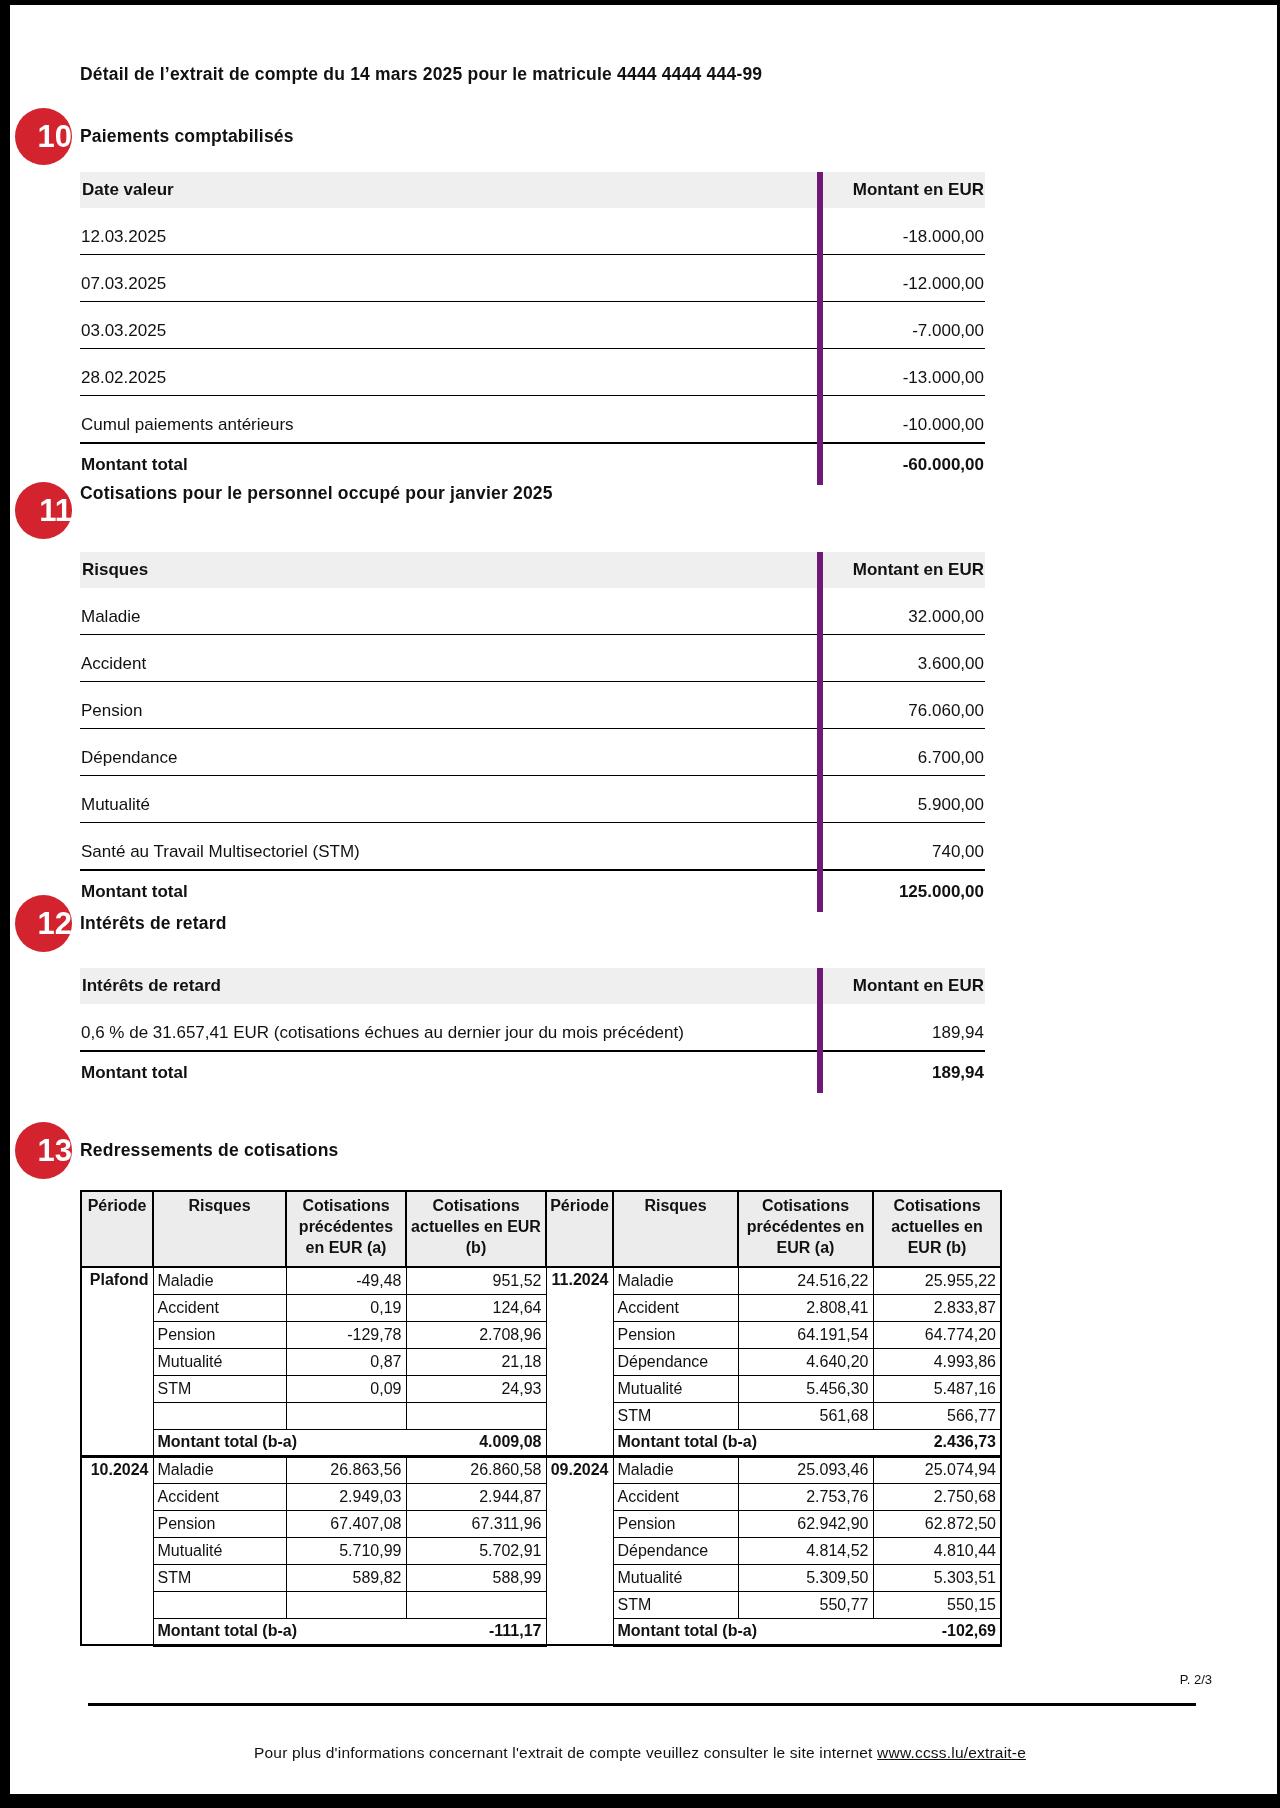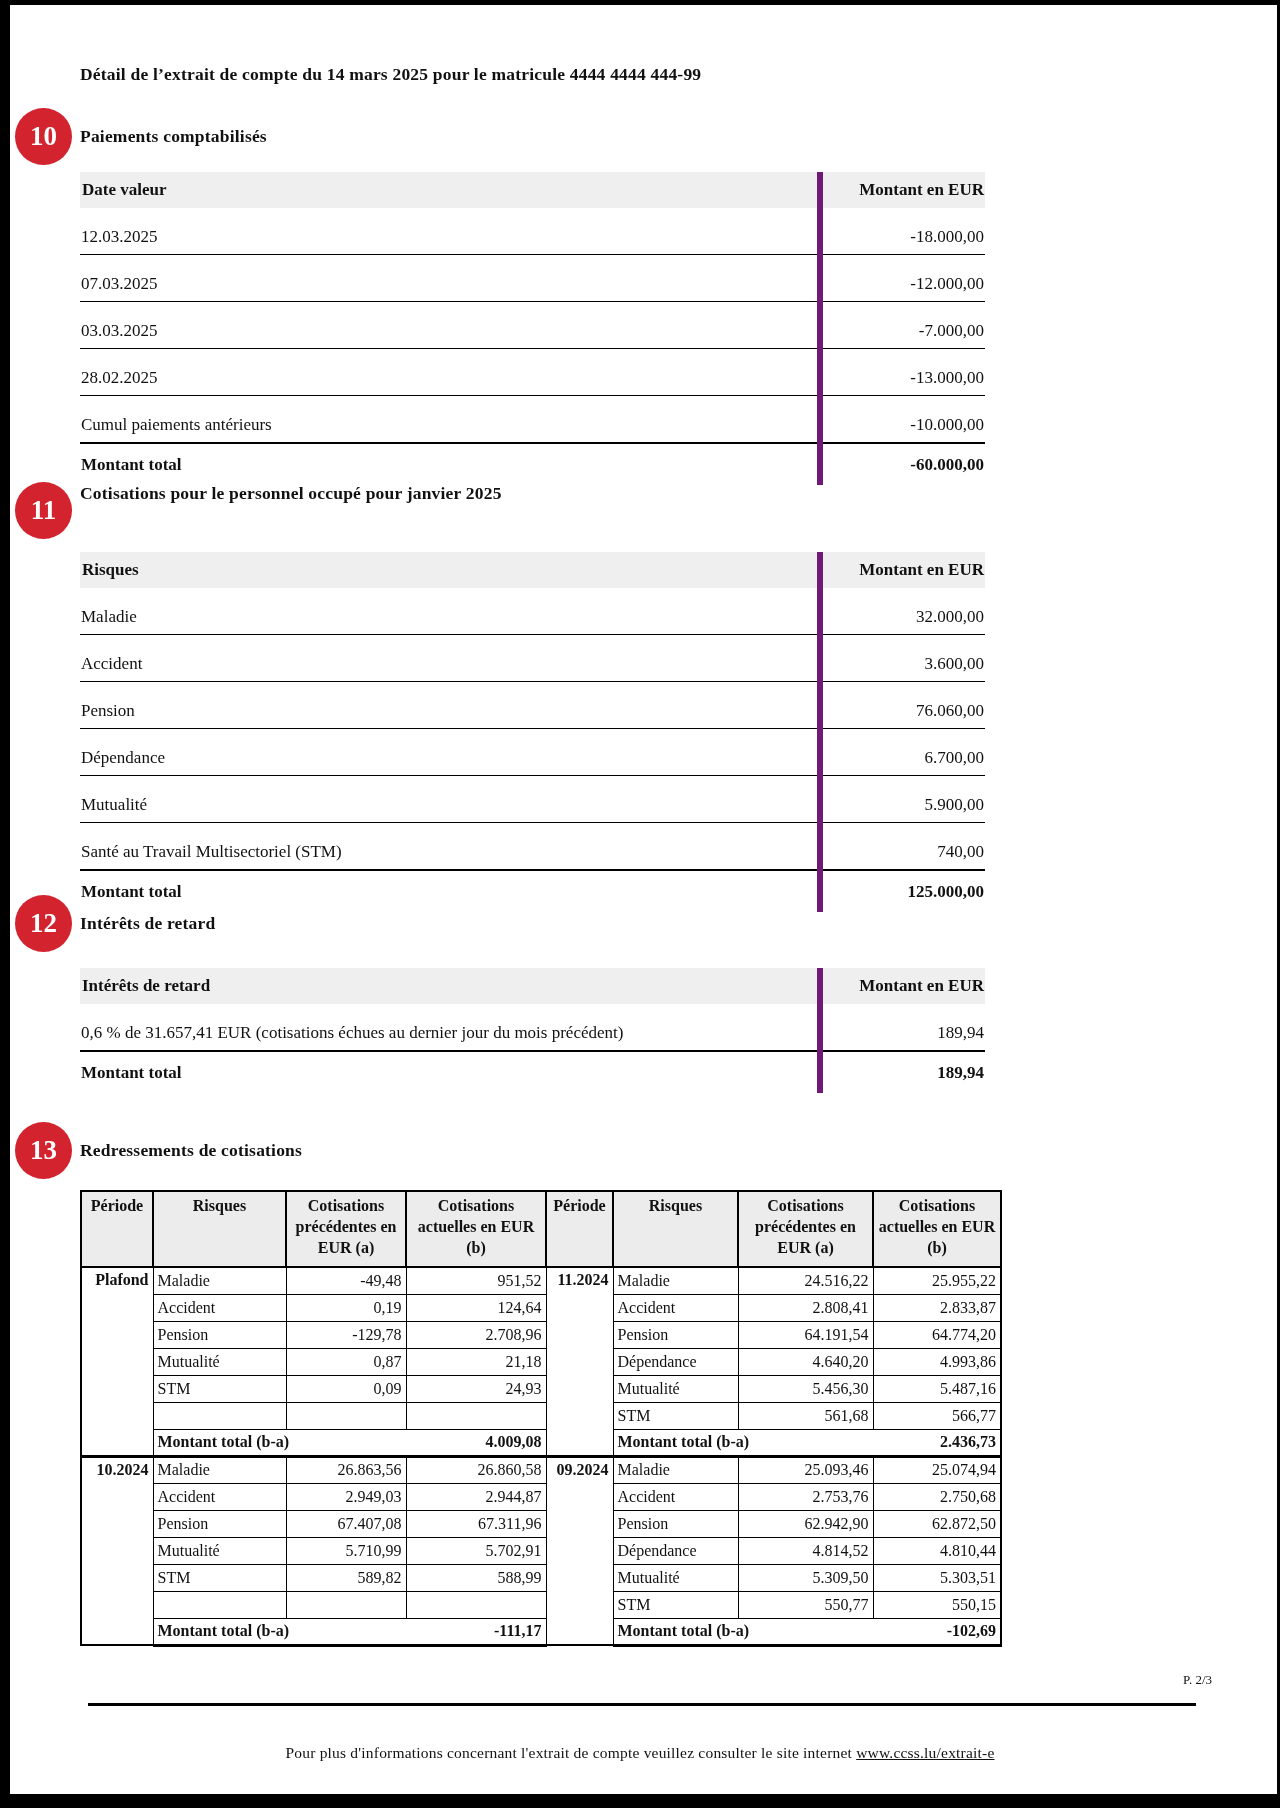--- a/index.html
+++ b/index.html
@@ -1,33 +1,33 @@
 <!DOCTYPE html>
 <html><head>
 <meta charset="utf-8">
 <style>
   html,body { margin:0; padding:0; background:#ffffff; }
   .page {
     position:relative; width:1280px; height:1808px; background:#ffffff;
-    font-family:Liberation Serif, serif; color:#111;
+    font-family:Liberation Sans, sans-serif; color:#111;
     overflow:hidden;
   }
   
   .frame { position:absolute; background:#000; }
   .frame.left   { left:0; top:0; width:10px; height:1808px; }
   .frame.top    { left:0; top:0; width:1280px; height:5px; }
   .frame.right  { right:0; top:0; width:3px; height:1808px; }
   .frame.bottom { left:0; bottom:0; width:1280px; height:14px; }
 
   .title { position:absolute; left:80px; top:64px; width:1000px;
            font-size:17.5px; font-weight:bold; letter-spacing:.2px; }
 
   .badge { position:absolute; left:15px; width:57px; height:57px; border-radius:50%;
-           background:#D2232E; color:#fff; font-weight:bold; font-size:27px;
-           display:flex; align-items:center; justify-content:center; }
+           background:#D2232E; color:#fff; font-weight:bold; font-size:31px;
+           display:flex; align-items:center; justify-content:flex-end; }
   .heading { position:absolute; left:80px; font-size:17.5px; font-weight:bold; letter-spacing:.2px; }
 
   
   table.simple { position:absolute; left:80px; width:905px; border-collapse:collapse; table-layout:fixed; }
   table.simple th, table.simple td { font-size:17px; overflow:hidden; white-space:nowrap; }
   table.simple col.c-lbl { width:740px; }
   table.simple col.c-amt { width:165px; }
   table.simple thead th { background:#efefef; height:34px; font-weight:bold; vertical-align:middle; }
   table.simple th.lbl { text-align:left; padding-left:2px;margin-top:34px; }
   table.simple .amt { text-align:right; border-left:6px solid #701a75; padding-right:1px; }

